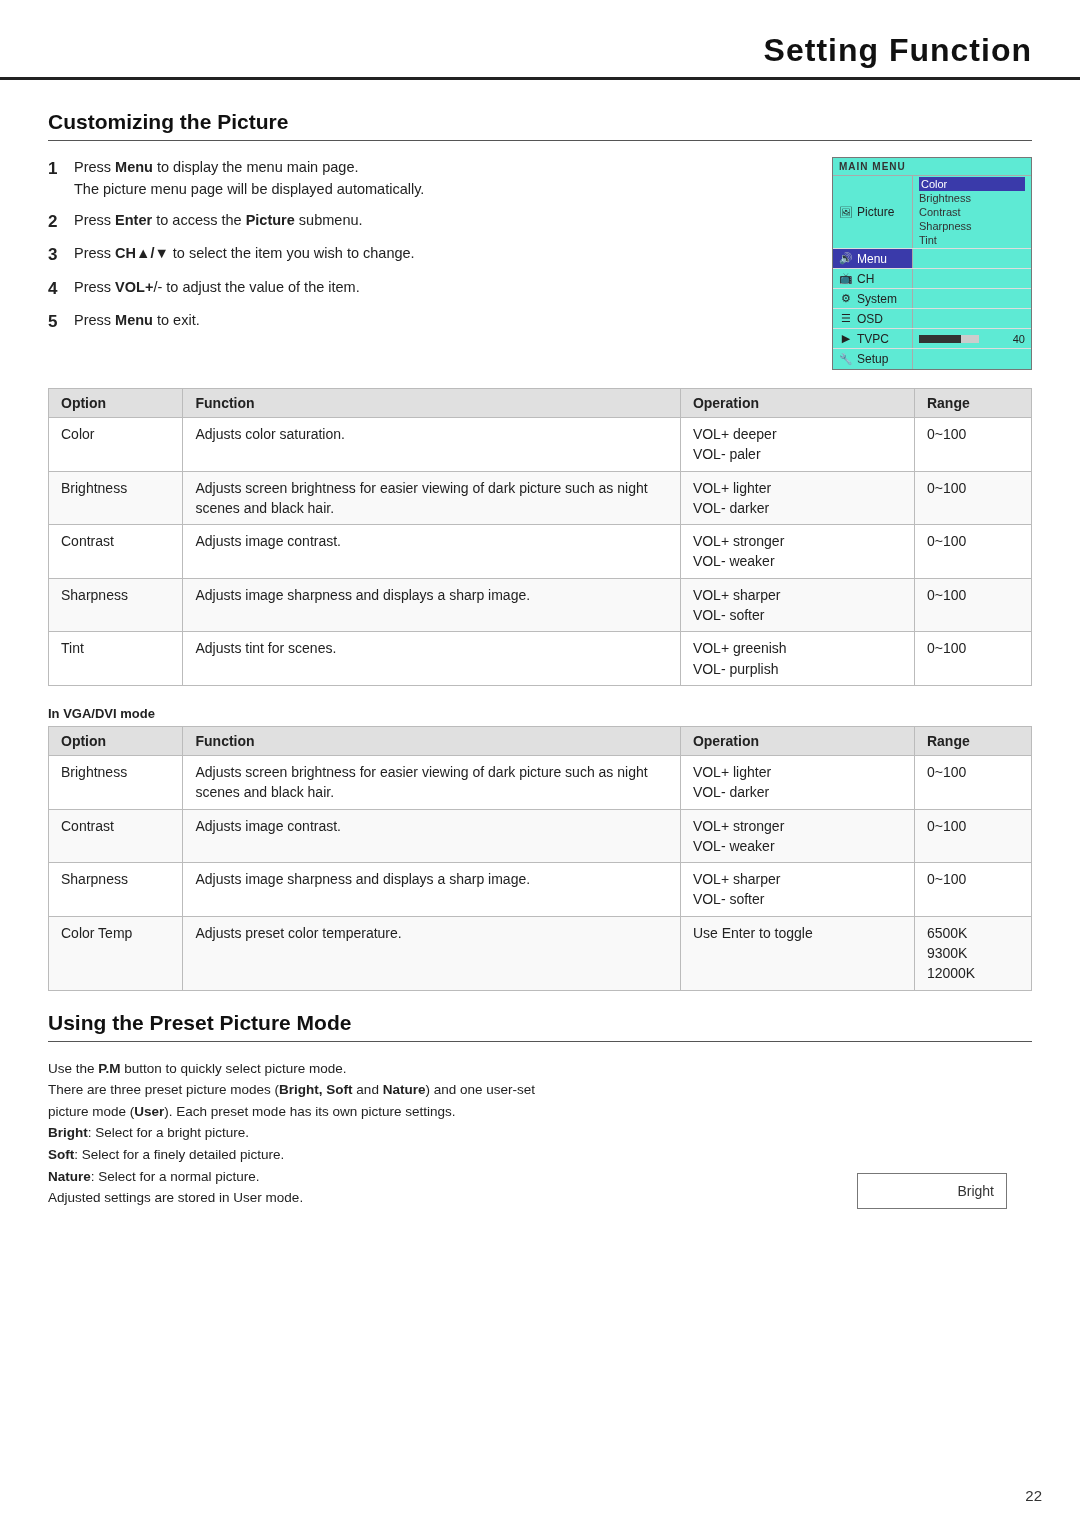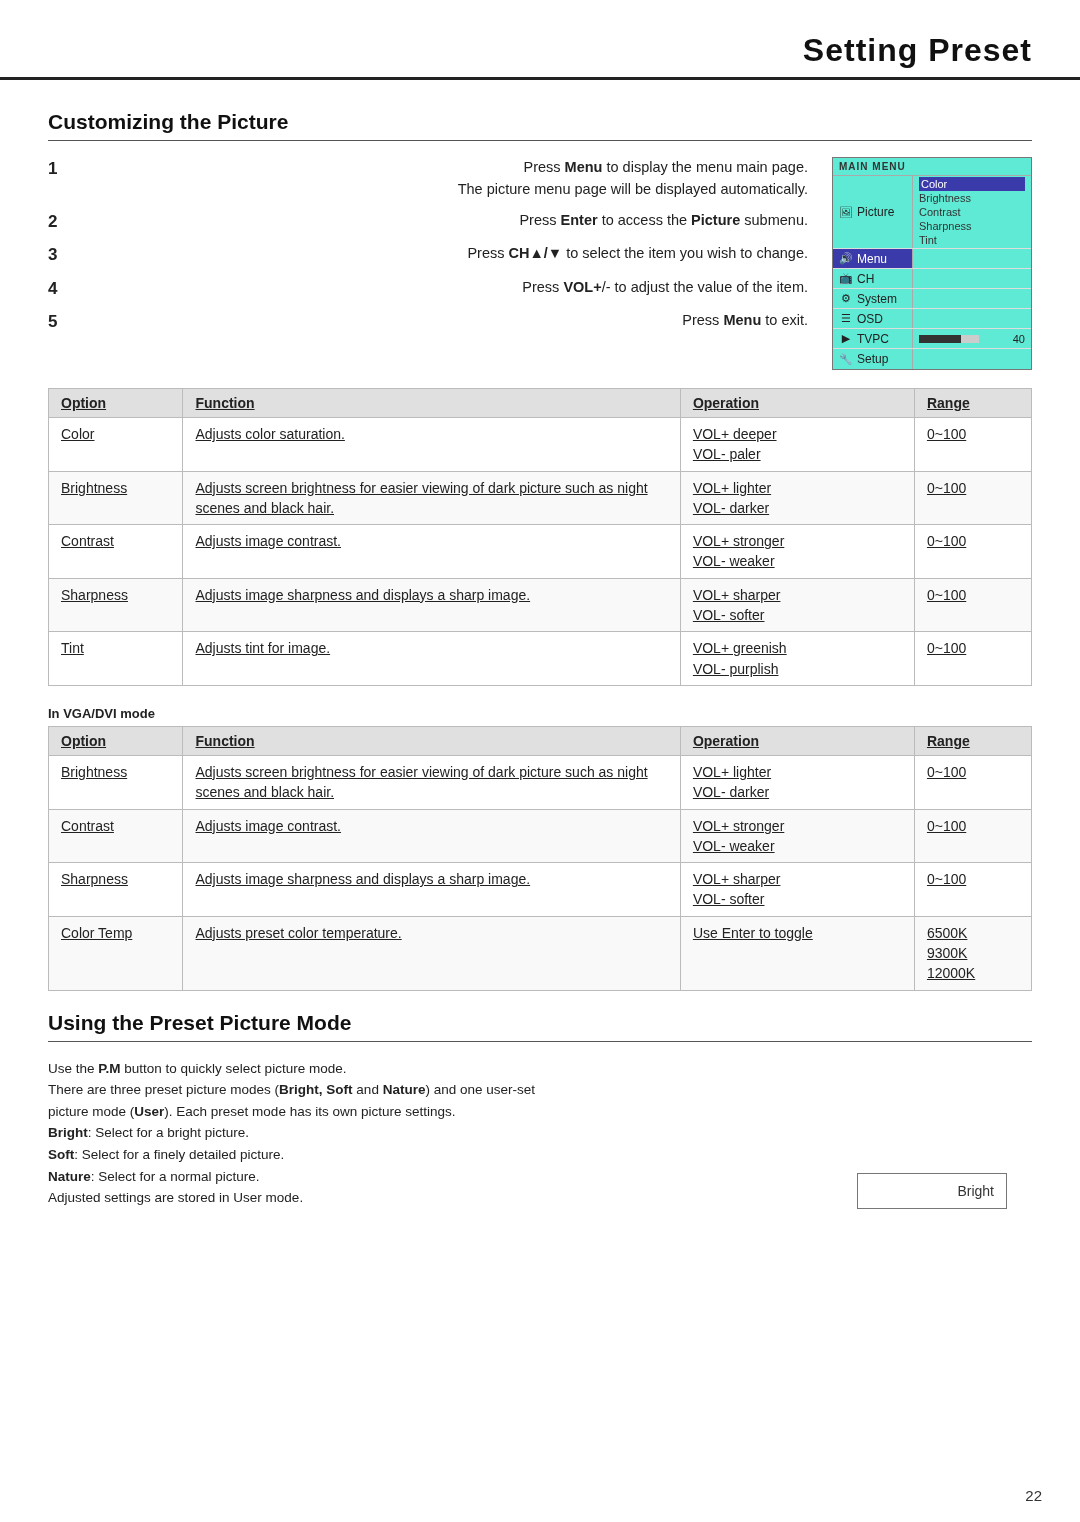--- a/index.html
+++ b/index.html
@@ -78,21 +78,20 @@
     }
     .step-num {
       font-size: 17px;
       font-weight: bold;
       margin-right: 8px;
       min-width: 18px;
       margin-top: -1px;
     }
     .step-text {
       flex: 1;
-      text-align: right;
     }
     .step-text b { font-weight: bold; }
 
     
     .main-menu-box {
       border: 1.5px solid #777;
       font-size: 12px;
       width: 200px;
       background: #5eead4;
     }
@@ -173,21 +172,20 @@
       margin-bottom: 5px;
       margin-top: 12px;
     }
 
     
     .data-table {
       width: 100%;
       border-collapse: collapse;
       margin-bottom: 20px;
       font-size: 14px;
-      text-decoration: underline;
     }
     .data-table thead tr {
       background: #e0e0e0;
     }
     .data-table thead th {
       padding: 6px 12px;
       text-align: left;
       font-weight: bold;
       border: 1px solid #bbb;
       font-size: 14px;
@@ -242,21 +240,21 @@
     }
     .preset-bright-label {
       font-size: 14px;
       color: #333;
     }
   </style>
 </head>
 <body>
 
 <div class="page-header">
-  <h1>Setting Preset</h1>
+  <h1>Setting Function</h1>
 </div>
 
 <div class="content">
 
   <div>
     <h2 class="section-title">Customizing the Picture</h2>
     <hr class="section-divider">
 
     <div class="steps-container">
 
@@ -404,21 +402,21 @@
       <td>0~100</td>
     </tr>
           <tr>
       <td>Sharpness</td>
       <td>Adjusts image sharpness and displays a sharp image.</td>
       <td>VOL+ sharper<br>VOL- softer</td>
       <td>0~100</td>
     </tr>
           <tr>
       <td>Tint</td>
-      <td>Adjusts tint for image.</td>
+      <td>Adjusts tint for scenes.</td>
       <td>VOL+ greenish<br>VOL- purplish</td>
       <td>0~100</td>
     </tr>
         </tbody>
     </table>
 
     <div class="mode-label">In VGA/DVI mode</div>
     <table class="data-table">
       <thead>
         <tr>

